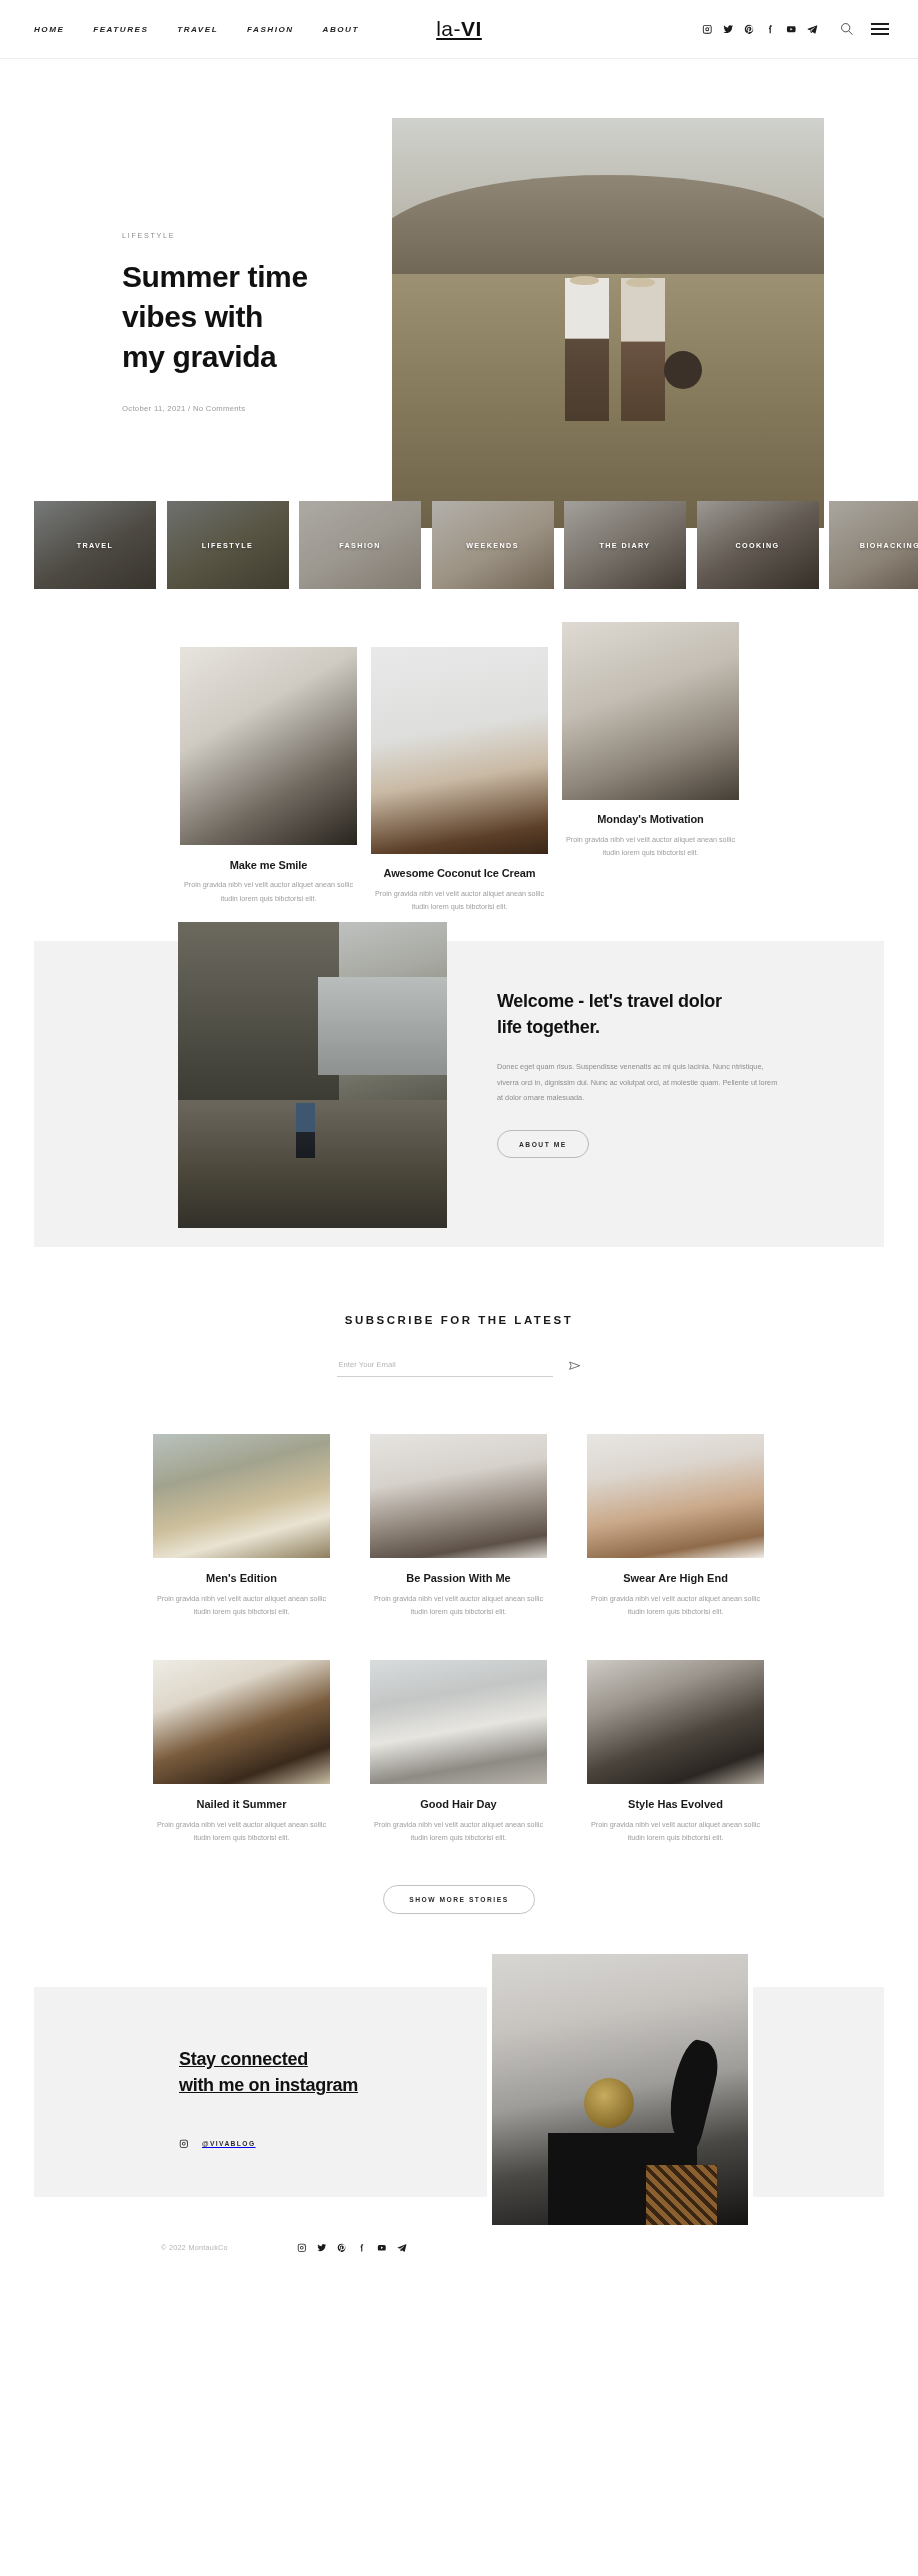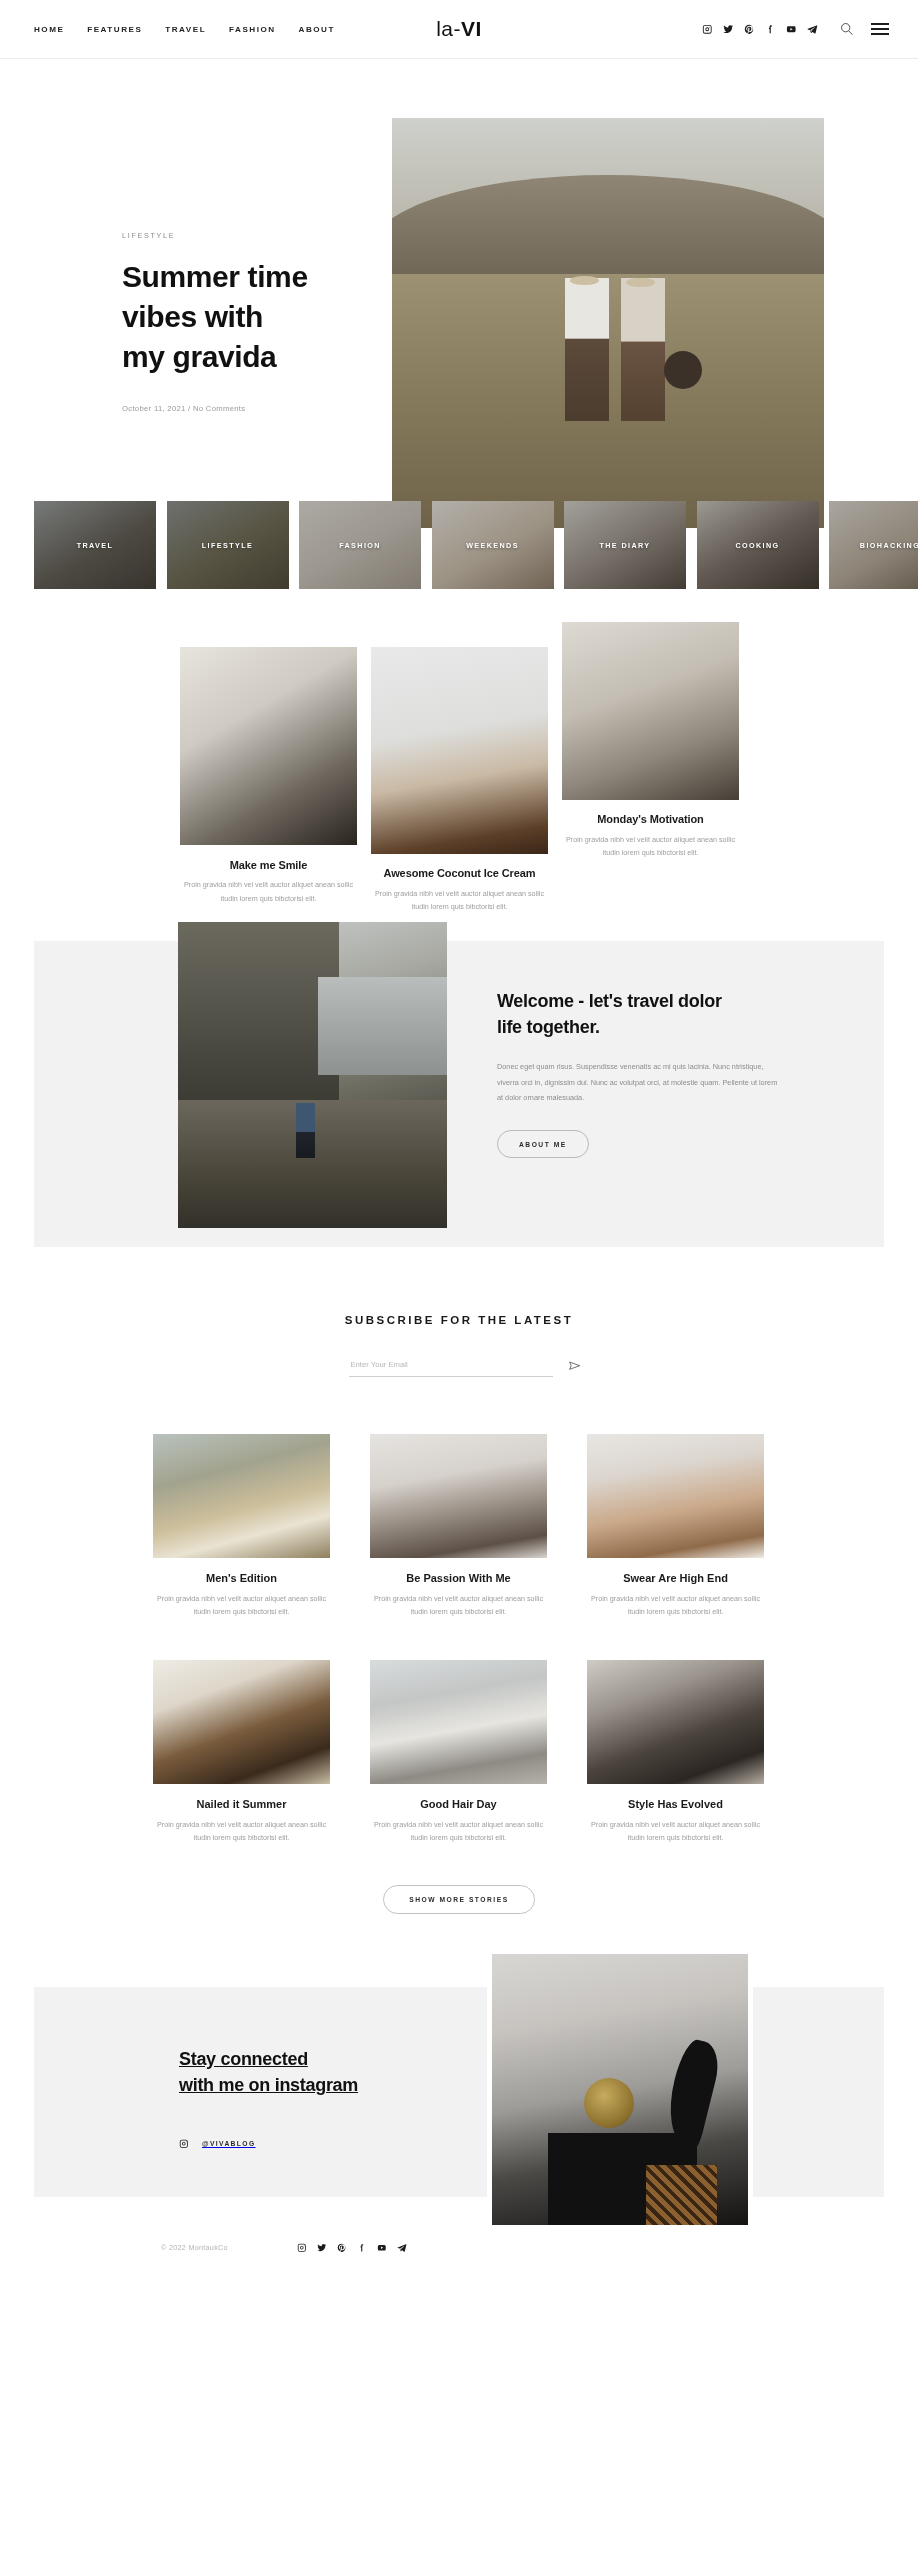--- a/index.html
+++ b/index.html
@@ -15,21 +15,21 @@
 
   
   .header {
     height: 59px;
     display: flex;
     align-items: center;
     padding: 0 29px 0 34px;
     border-bottom: 1px solid #ececec;
     position: relative;
   }
-  .nav { display: flex; gap: 23px; flex: 0 0 auto; }
+  .nav { display: flex; gap: 29px; flex: 0 0 auto; font-style: italic; }
   .nav-link {
     font-size: 8.1px;
     letter-spacing: 1.5px;
     font-weight: 700;
     color: #222;
     text-decoration: none;
     text-transform: uppercase;
   }
   .brand {
     position: absolute;
@@ -37,20 +37,21 @@
     text-align: center;
     pointer-events: none;
   }
   .brand-text {
     display: inline-block;
     font-size: 21px;
     letter-spacing: 0.5px;
     color: #111;
     font-family: "Liberation Sans", sans-serif;
     font-weight: 300;
+    text-decoration: underline;
   }
   .brand-text b { font-weight: 700; }
   .header-right {
     margin-left: auto;
     display: flex;
     align-items: center;
     gap: 21px;
   }
   .social-row { display: flex; align-items: center; gap: 10.5px; }
   .social-row .ic { width: 10.5px; height: 10.5px; display: block; fill: #1c1c1c; }
@@ -278,21 +279,20 @@
   .sub-input {
     flex: 1;
     border: none;
     border-bottom: 1px solid #cfcfcf;
     background: transparent;
     font-family: "Liberation Sans", sans-serif;
     font-size: 7.7px;
     color: #3a3a3a;
     padding: 0 0 6.7px 1.9px;
     outline: none;
-    margin-left: 12px;
   }
   .sub-input::placeholder { color: #b6b6b6; }
   .send-btn { background: none; border: none; cursor: pointer; padding: 0 0 3.8px 0; }
   .send-ic { width: 13.4px; height: 13.4px; display: block; stroke: #1c1c1c; fill: none; stroke-width: 1.1; }
 
   
   .grid {
     margin: 57px auto 0;
     width: 612px;
     display: grid;

